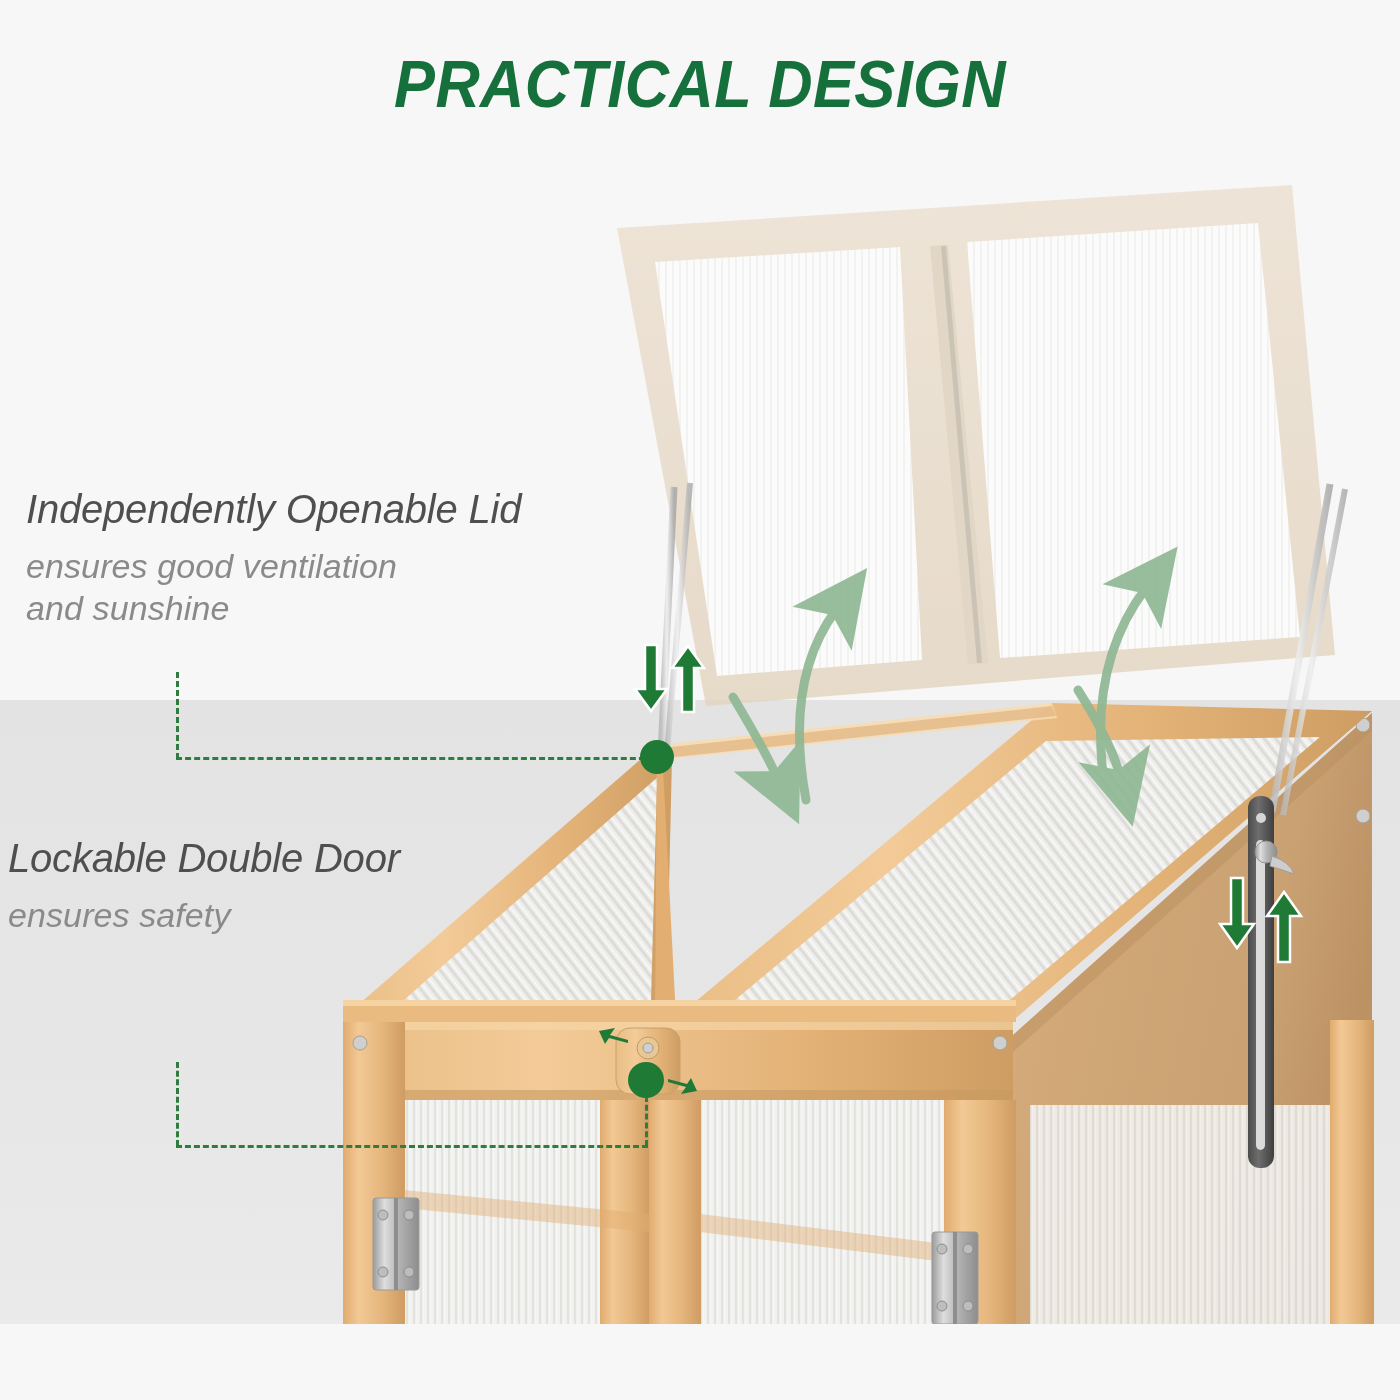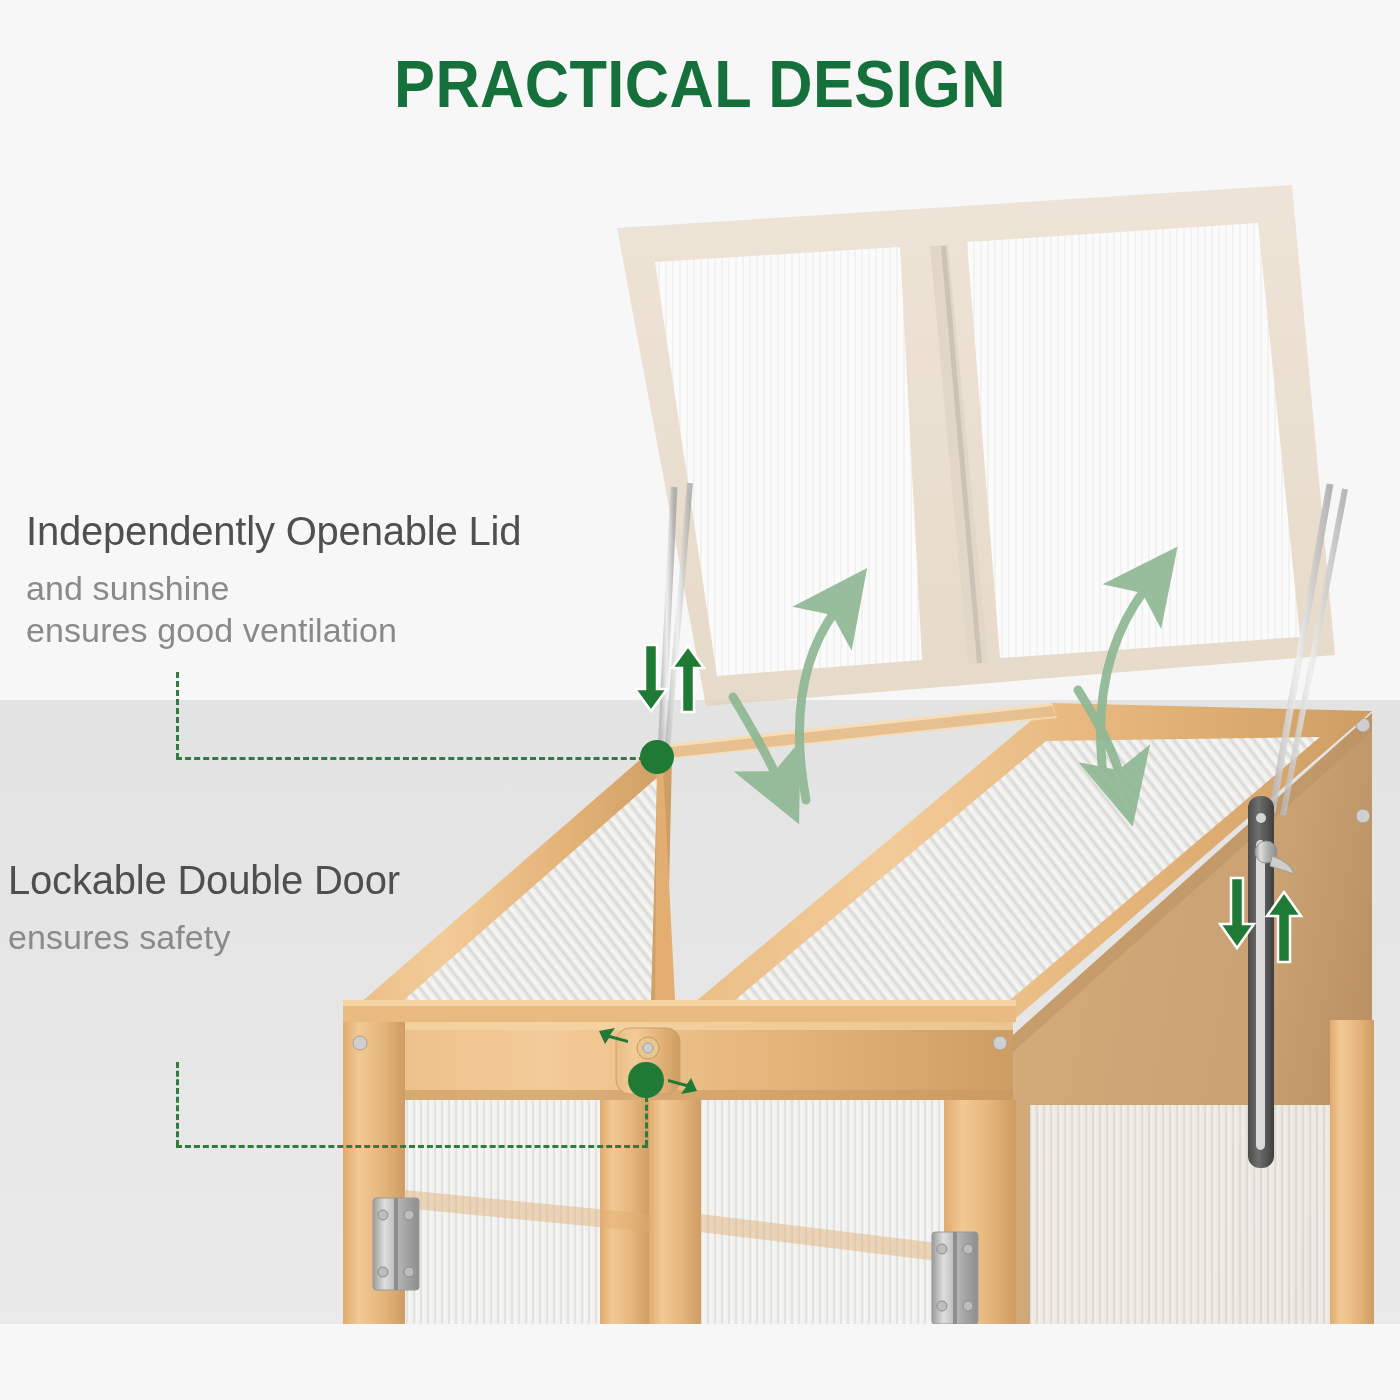--- a/index.html
+++ b/index.html
@@ -5,38 +5,38 @@
 <style>
   * { margin:0; padding:0; box-sizing:border-box; }
   html,body { width:1400px; height:1400px; overflow:hidden; }
   body {
     font-family: "Liberation Sans", sans-serif;
     background:#f7f7f7;
     position:relative;
   }
 
   
-  #stage { position:absolute; inset:0; width:1400px; height:1324px; overflow:hidden; }
+  #stage { position:absolute; inset:0; width:1400px; height:1324px; overflow:hidden;font-style:italic; }
   .bg-top { position:absolute; left:0; top:0; width:1400px; height:700px; background:#f7f7f7; }
   .bg-bottom { position:absolute; left:0; top:700px; width:1400px; height:700px;
       background:linear-gradient(180deg,#e3e3e3 0%, #e6e6e6 45%, #ebebeb 100%); }
 
   
   .title {
     position:absolute; left:0; top:46px; width:1400px; text-align:center;
     font-size:66px; font-weight:bold; letter-spacing:0.4px;
     color:#16703c; white-space:nowrap;
     transform:scaleX(0.93); transform-origin:center top;
   }
 
   
   .feature { position:absolute; }
   .feature h2 {
     font-size:40px; font-weight:normal; color:#4f4f4f; letter-spacing:-0.2px;
-    white-space:nowrap; line-height:1.1;margin-top:22px;
+    white-space:nowrap; line-height:1.1;
   }
   .feature .body {
     margin-top:14px; font-size:34px; color:#8a8a8a; line-height:1.24;
     font-weight:300; letter-spacing:0.1px;
   }
   .feature .body span { display:block; white-space:nowrap; }
 
   #feat-lid  { left:26px; top:487px; }
   #feat-door { left:8px; top:836px; }
 
@@ -255,22 +255,22 @@
       <path d="M1278 962 l0 -46 l-11 0 l17 -24 l17 24 l-11 0 l0 46 z" fill="#1f7a35" stroke="#ffffff" stroke-width="2.5"></path>
     </g>
   </svg>
   </div>
 
   <div class="title">PRACTICAL DESIGN</div>
 
   <div class="feature" id="feat-lid">
     <h2>Independently Openable Lid</h2>
     <div class="body">
+      <span>ensures good ventilation</span>
       <span>and sunshine</span>
-      <span>ensures good ventilation</span>
     </div>
   </div>
 
   <div class="feature" id="feat-door">
     <h2>Lockable Double Door</h2>
     <div class="body">
       <span>ensures safety</span>
     </div>
   </div>
 

